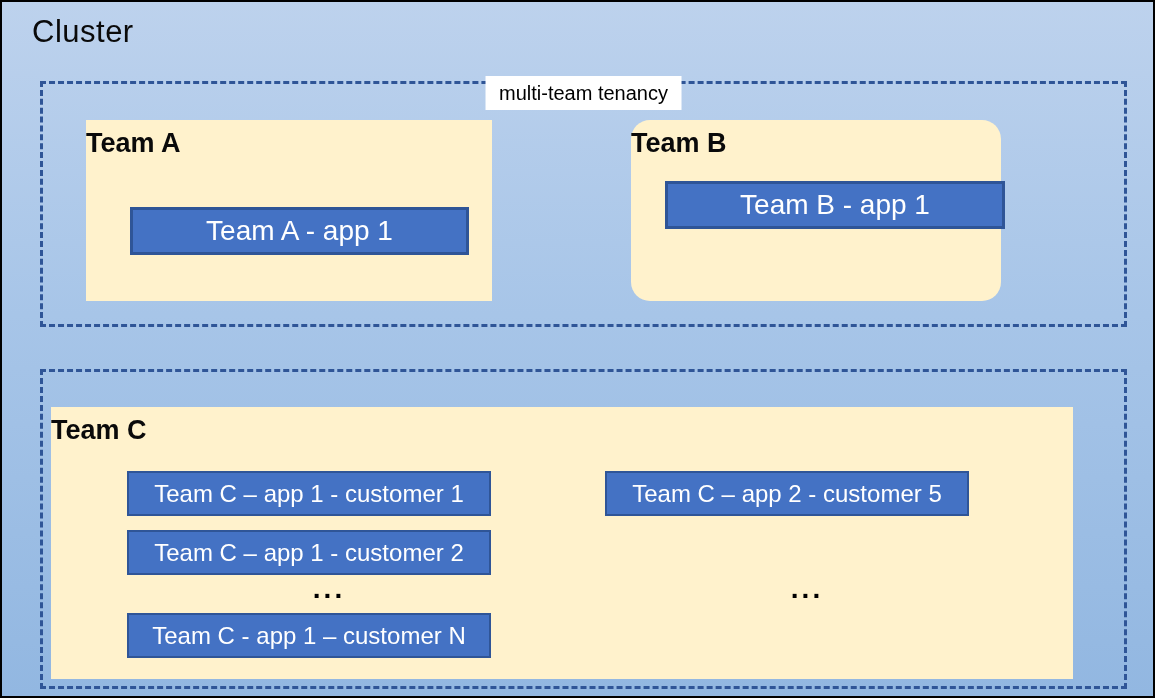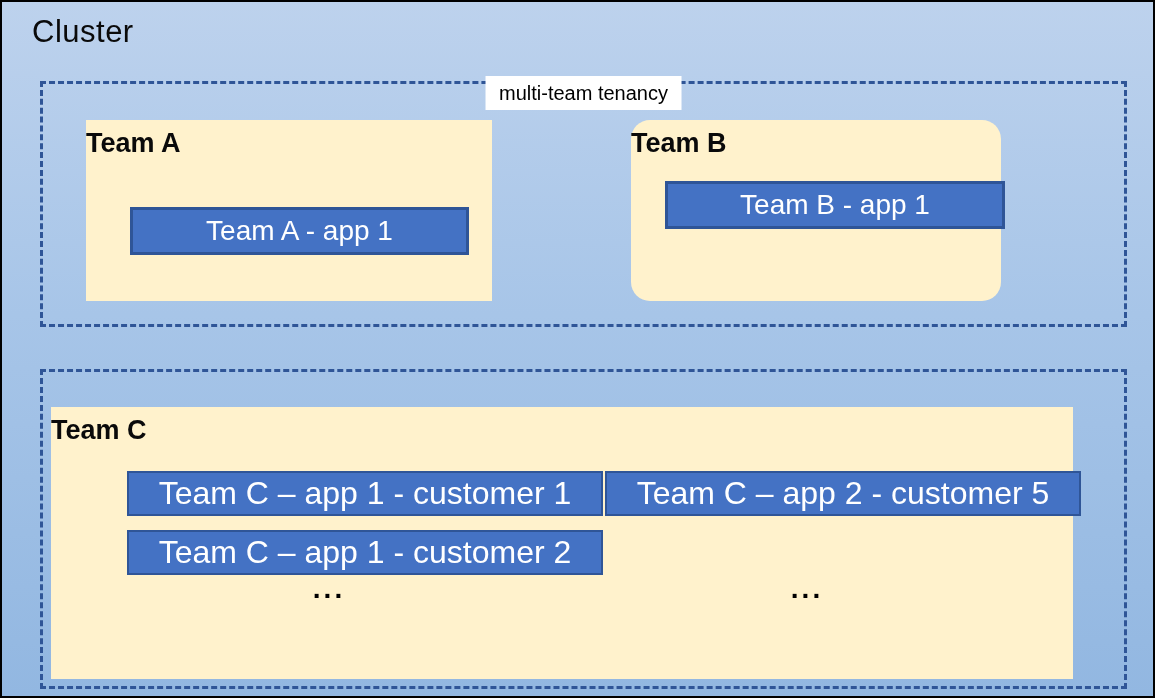--- a/index.html
+++ b/index.html
@@ -48,23 +48,23 @@
     display:flex; align-items:center; justify-content:center;
     font-size:28px; white-space:nowrap;
   }
   .app-a1 { left:44px; top:87px;  width:339px; height:48px; }
   .app-b1 { left:34px; top:61px;  width:340px; height:48px; }
   .app-b2 { left:34px; top:118px; width:340px; height:48px; }
   .c-col { position:absolute; top:0; width:404px; height:100%; }
   .c-col1 { left:76px; }
   .c-col2 { left:554px; }
   .c-app {
-    position:absolute; left:0; width:476px; height:45px;
+    position:absolute; left:0; width:364px; height:45px;
     border-width:2px;
-    font-size:32px;
+    font-size:24px;
   }
   .c-row1 { top:64px; }
   .c-row2 { top:123px; }
   .c-rowN { top:206px; }
   .dots {
     position:absolute; top:162px; left:0; width:100%; height:40px;
     text-align:center; font-size:28px; font-weight:bold; color:#000000;
     letter-spacing:3px; line-height:40px;
   }
 </style>
@@ -91,20 +91,21 @@
 
   <div class="dashed-box dbox2">
 
     <div class="team-box team-c">
       <div class="team-title">Team C</div>
 
       <div class="c-col c-col1">
         <div class="app-box c-app c-row1">Team C – app 1 - customer 1</div>
         <div class="app-box c-app c-row2">Team C – app 1 - customer 2</div>
         <div class="dots">...</div>
+        <div class="app-box c-app c-rowN">Team C - app 1 – customer N</div>
       </div>
 
       <div class="c-col c-col2">
         <div class="app-box c-app c-row1">Team C – app 2 - customer 5</div>
         <div class="dots">...</div>
       </div>
     </div>
   </div>
 
 </div>

